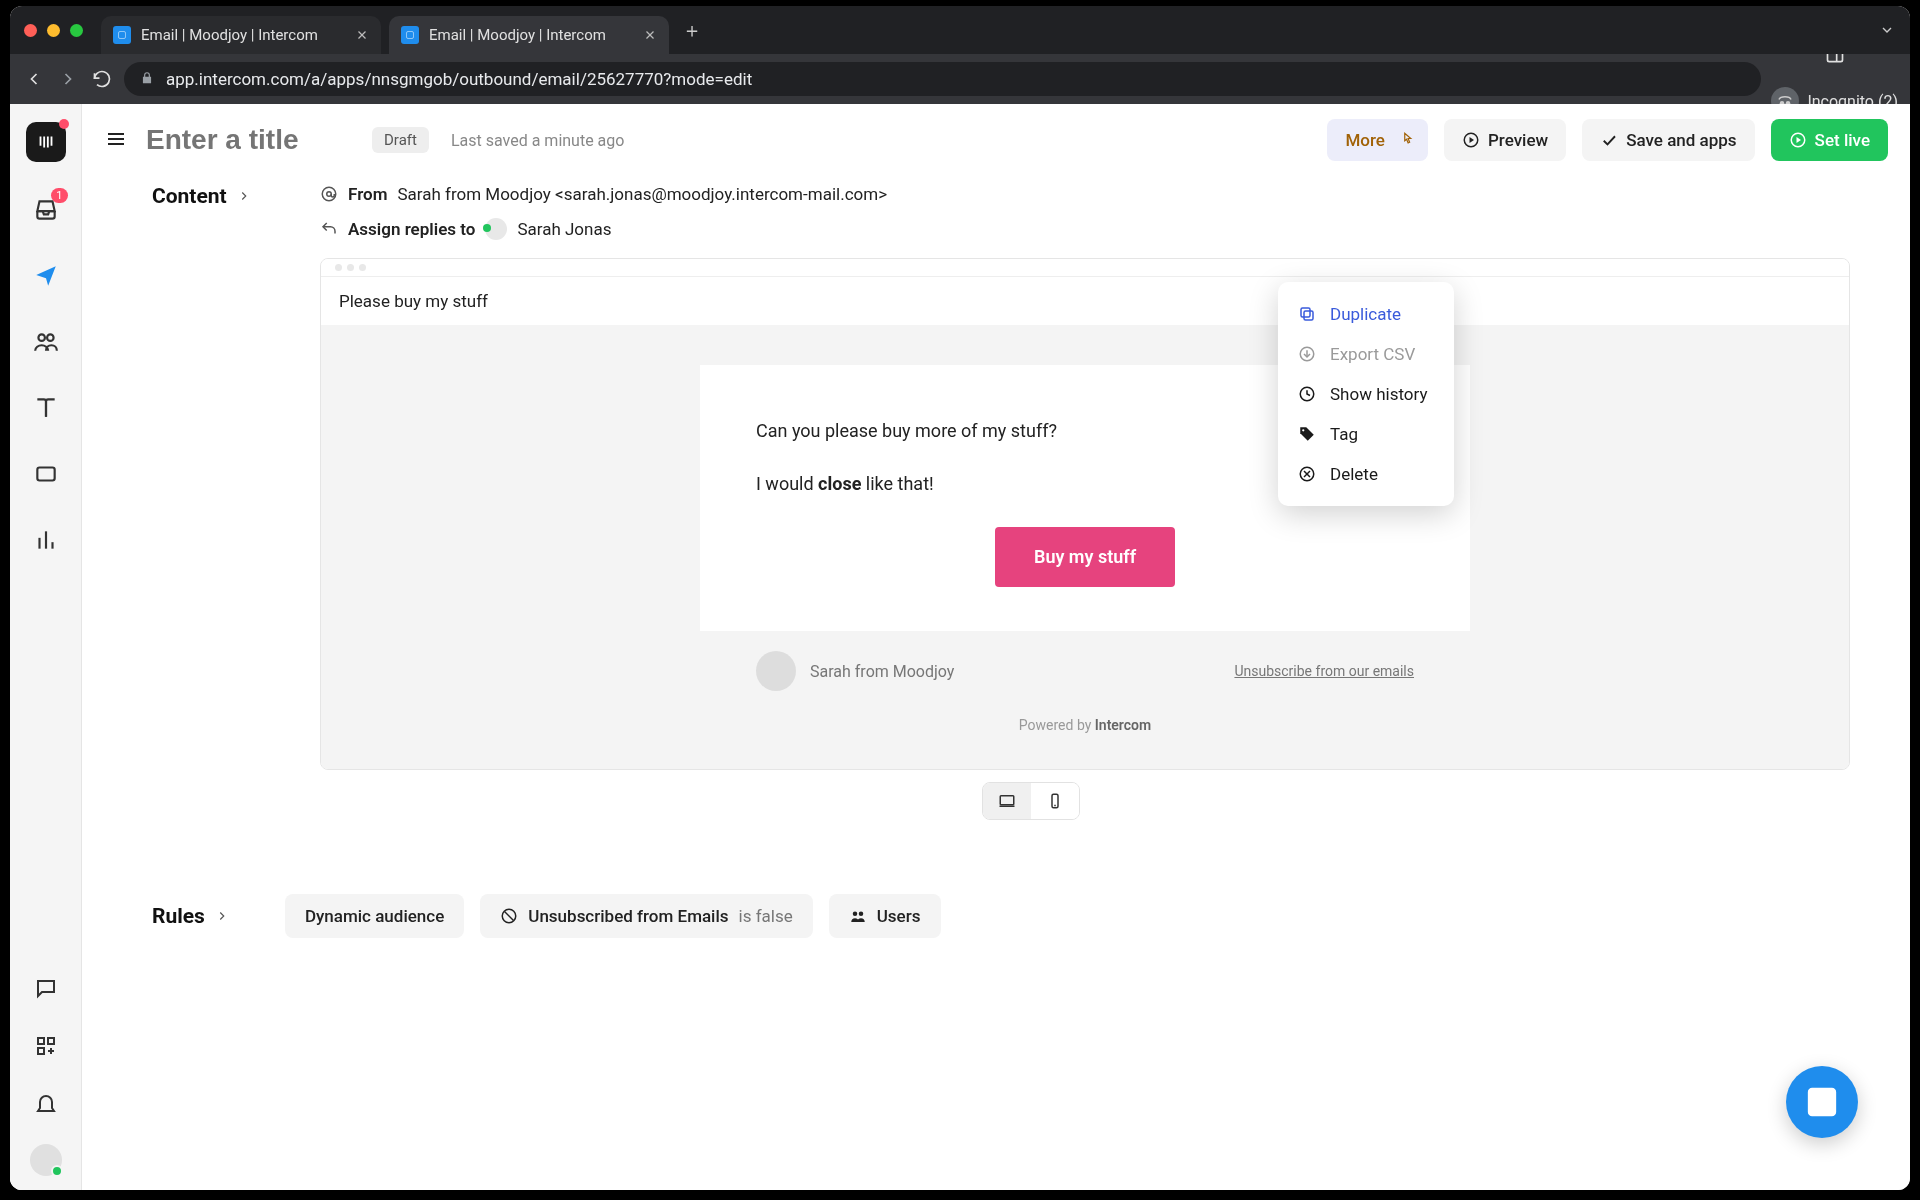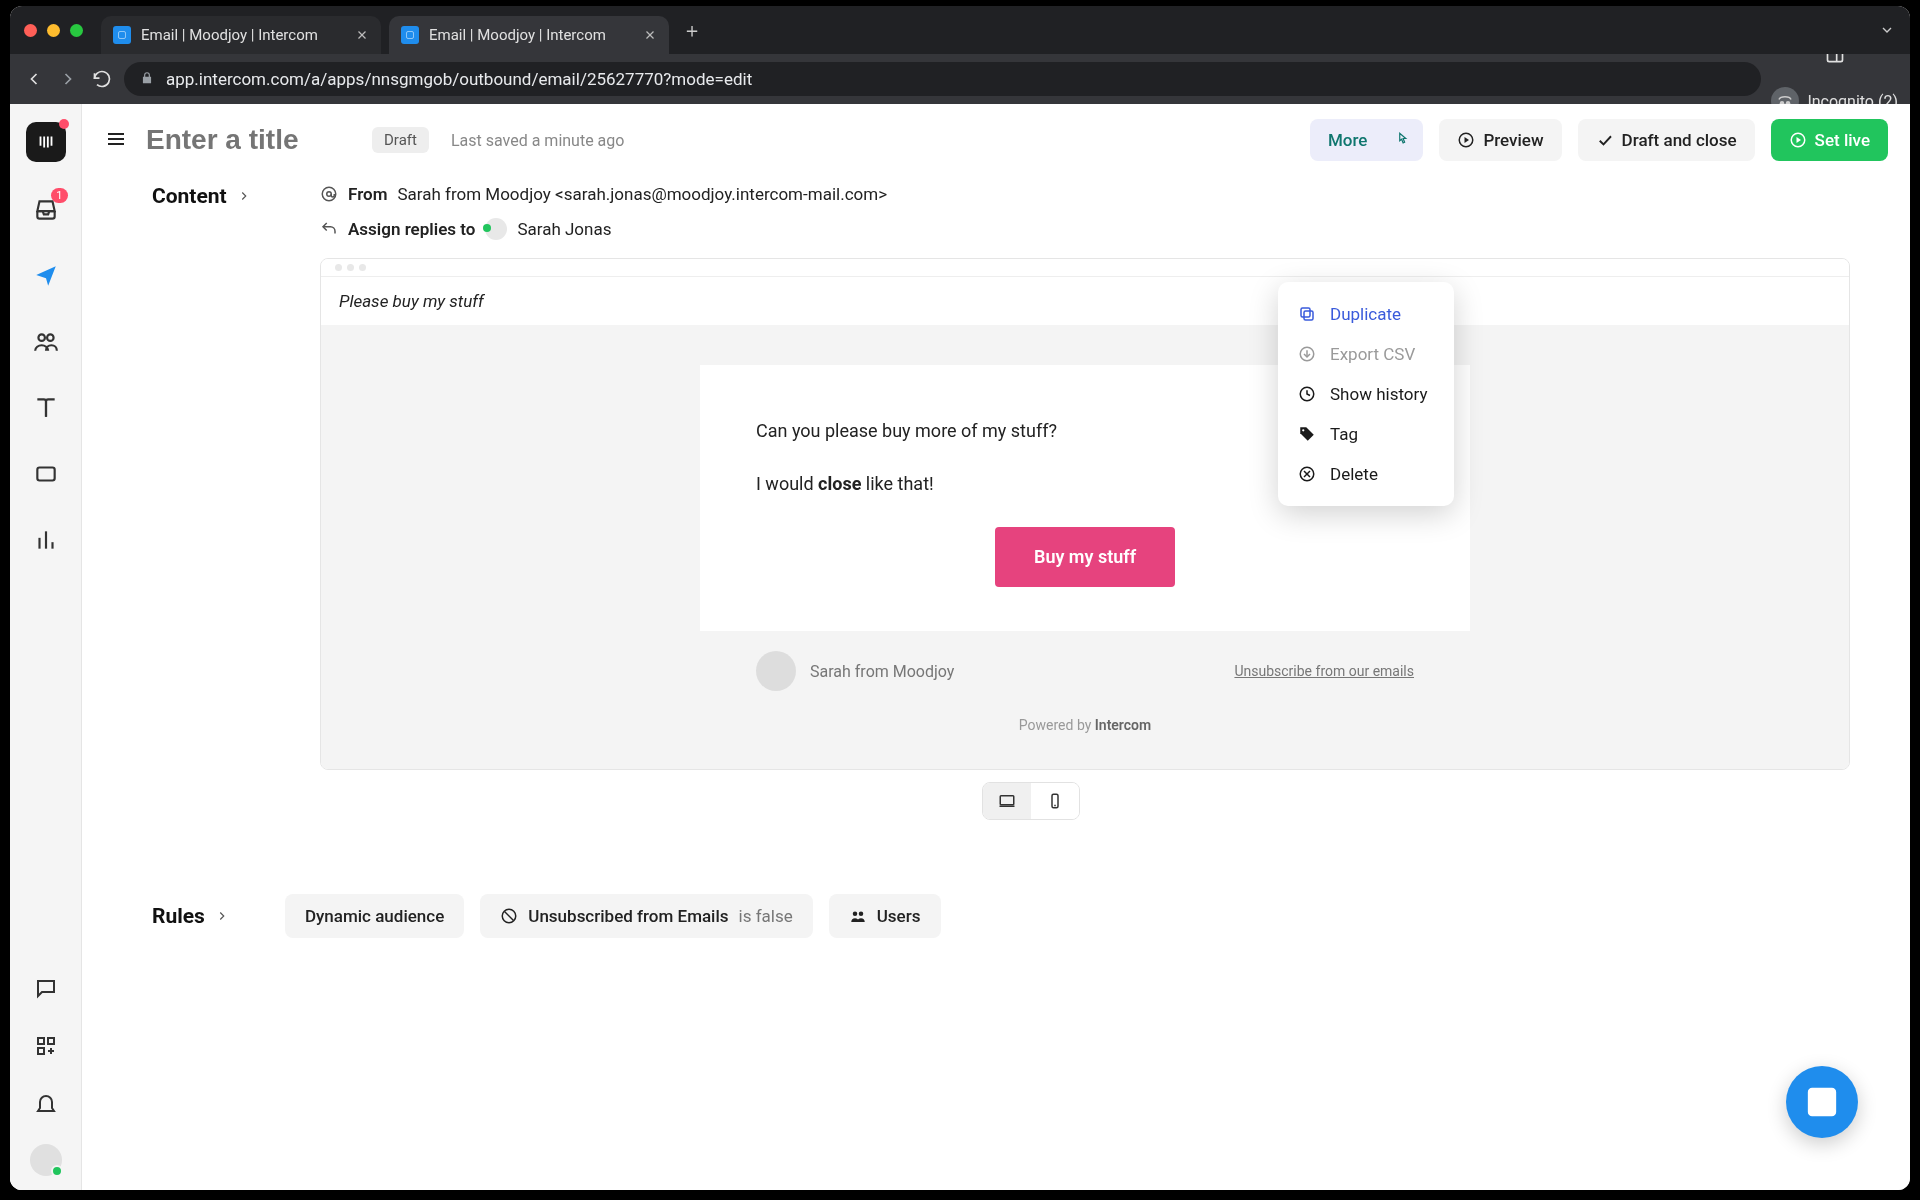--- a/index.html
+++ b/index.html
@@ -151,21 +151,21 @@
   .top-btn{
     height:42px;
     display:flex;align-items:center;gap:8px;
     border-radius:8px;
     padding:0 18px;
     font-size:17px;
     font-weight:500;
     background:#f4f4f4;
     color:#222;
   }
-  .top-btn.more{ background:#ecedfa; color:#0f766e; position:relative; padding-right:56px;}
+  .top-btn.more{ background:#ecedfa; color:#a16207; position:relative; padding-right:43px;}
   .top-btn svg{width:18px;height:18px;}
   .top-btn.setlive{ background:#21c55d; color:#fff;}
   .cursor-ico{position:absolute; right:12px; width:18px;height:18px;}
 
   
   .dropdown{
     position:absolute;
     top: 178px;
     left: calc(72px + 1186px); 
     width: 176px;
@@ -208,21 +208,21 @@
   
   .email-card{
     margin-left: 168px;
     margin-right: 60px;
     border:1px solid #e5e5e5;
     border-radius:8px;
     overflow:hidden;
   }
   .email-card-top{ height:18px; background:#fff; border-bottom:1px solid #eee; display:flex; align-items:center; gap:5px; padding:0 14px;}
   .email-card-top span{width:7px;height:7px;border-radius:50%;background:#e8e8e8;}
-  .subject-bar{ padding:14px 18px; font-size:17px; color:#222; background:#fff;font-style:italic;}
+  .subject-bar{ padding:14px 18px; font-size:17px; color:#222; background:#fff;}
   .email-body-wrap{ background:#f4f4f4; padding:40px 0 26px;}
   .email-body{ background:#fff; max-width:770px; margin:0 auto; padding:52px 56px 44px; font-size:18px; color:#222; line-height:1.6;}
   .var-chip{ display:inline-flex; align-items:center; gap:6px; border:1px solid #ddd; background:#f5f5f5; padding:1px 8px; border-radius:4px; font-family:inherit; font-size:17px;}
   .var-chip svg{width:14px;height:14px;}
   .cta-btn{ display:block; width:180px; margin:28px auto 0; background:#e6437e; color:#fff; text-align:center; padding:16px 0; border-radius:4px; font-weight:600;}
   .email-footer{ max-width:770px; margin:0 auto; display:flex; align-items:center; padding:20px 56px 10px; color:#777; font-size:16px;}
   .footer-avatar{width:40px;height:40px;border-radius:50%;background:#ddd;margin-right:14px;}
   .footer-unsub{margin-left:auto; text-decoration:underline; font-size:14px; color:#777;}
   .powered-by{ text-align:center; color:#999; font-size:14px; padding:16px 0 10px;}
   .powered-by b{color:#666; font-weight:600;}
@@ -466,21 +466,21 @@
           <svg viewBox="0 0 24 24" fill="currentColor">
               <circle cx="12" cy="12" r="9" fill="none" stroke="currentColor" stroke-width="2"></circle>
               <polygon points="10 8 16 12 10 16"></polygon>
             </svg>
           <span>Preview</span>
         </div>
         <div class="top-btn">
           <svg viewBox="0 0 24 24" fill="none" stroke="currentColor" stroke-width="2.5">
               <polyline points="5 13 10 18 20 7"></polyline>
             </svg>
-          <span>Draft and close</span>
+          <span>Save and apps</span>
         </div>
         <div class="top-btn setlive">
           <svg viewBox="0 0 24 24" fill="currentColor">
               <circle cx="12" cy="12" r="10" fill="#fff" opacity="0"></circle>
               <circle cx="12" cy="12" r="9" fill="none" stroke="#fff" stroke-width="2"></circle>
               <polygon points="10 8 16 12 10 16" fill="#fff"></polygon>
             </svg>
           <span>Set live</span>
         </div>
       </div>

